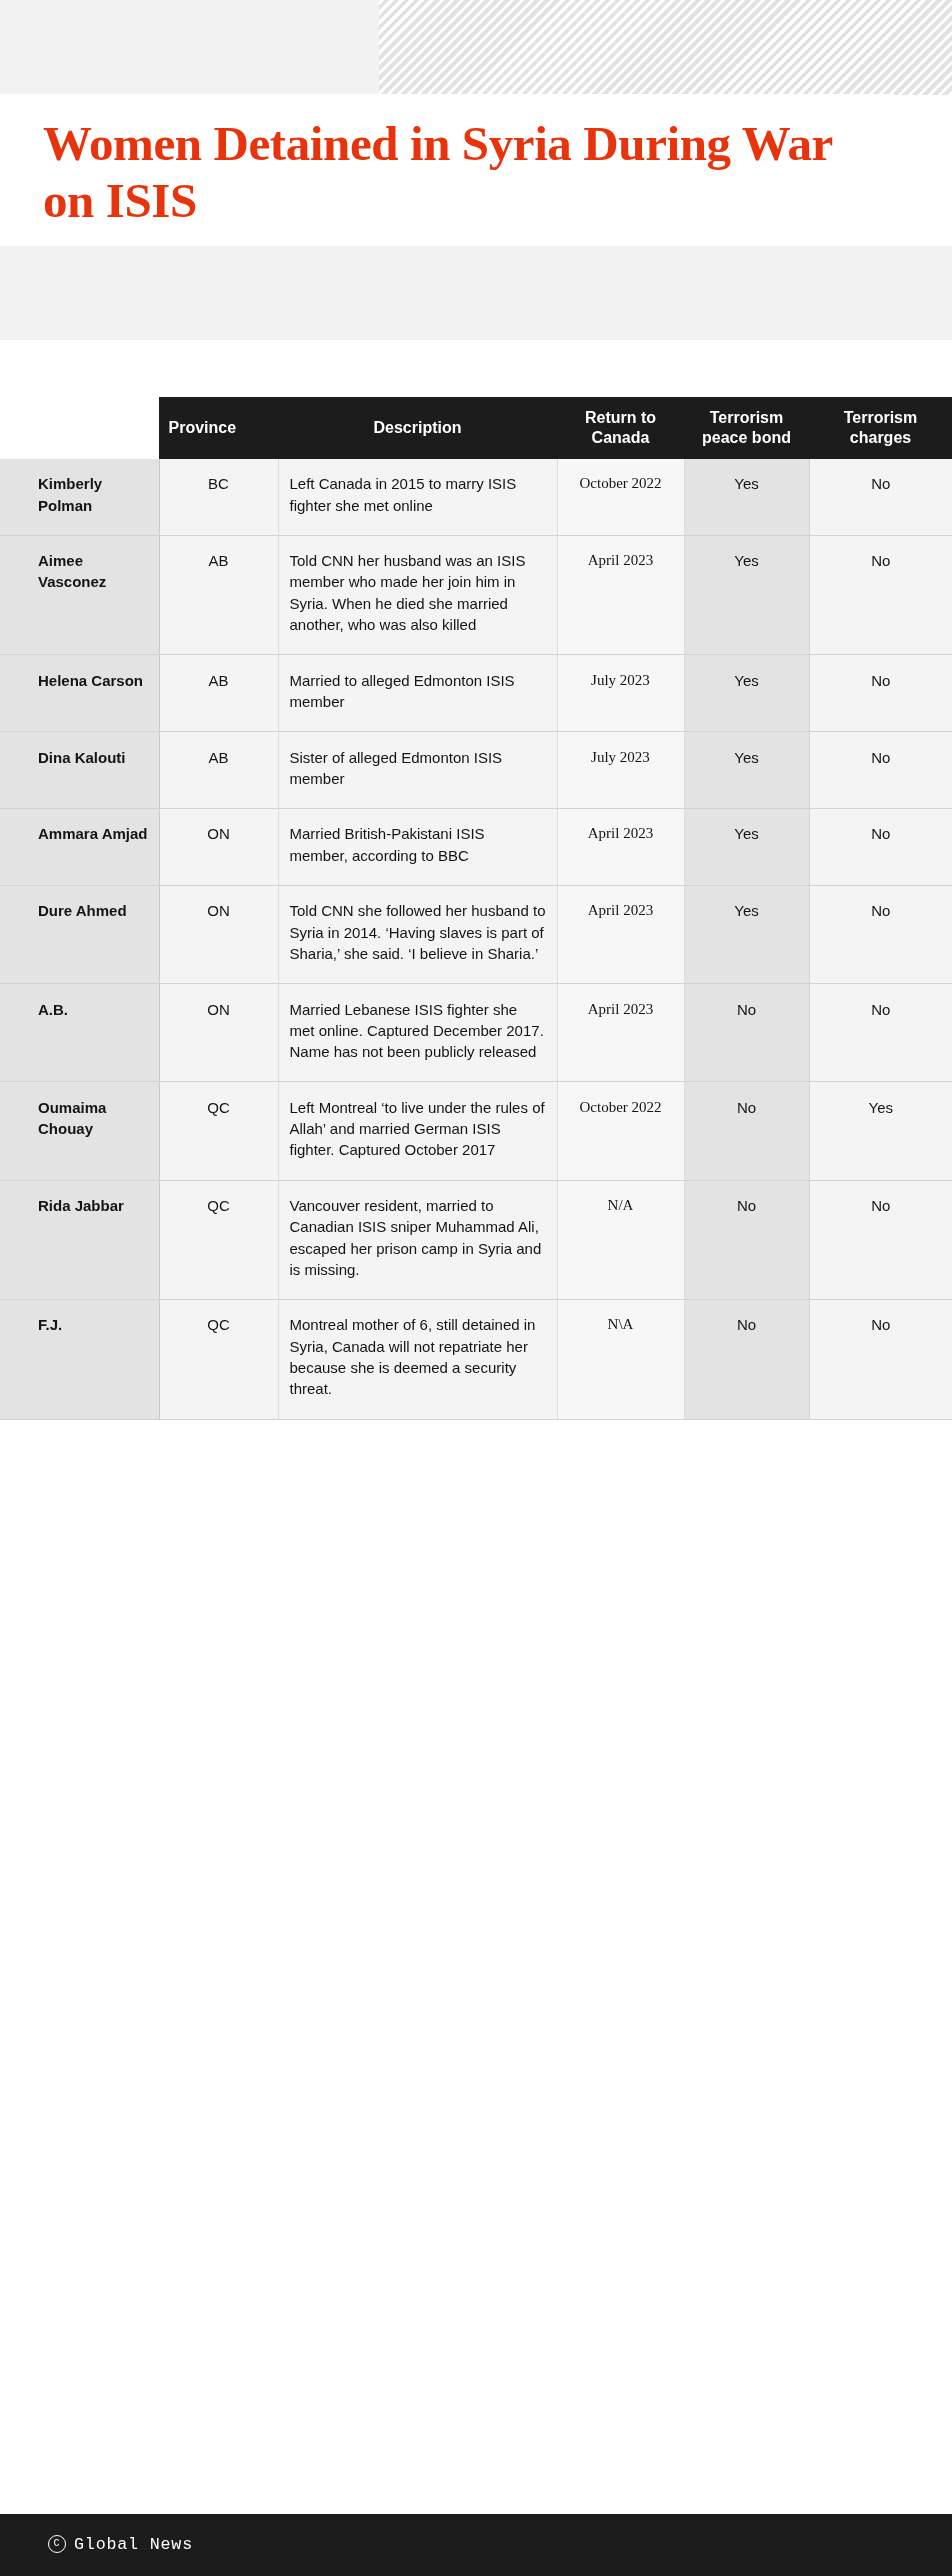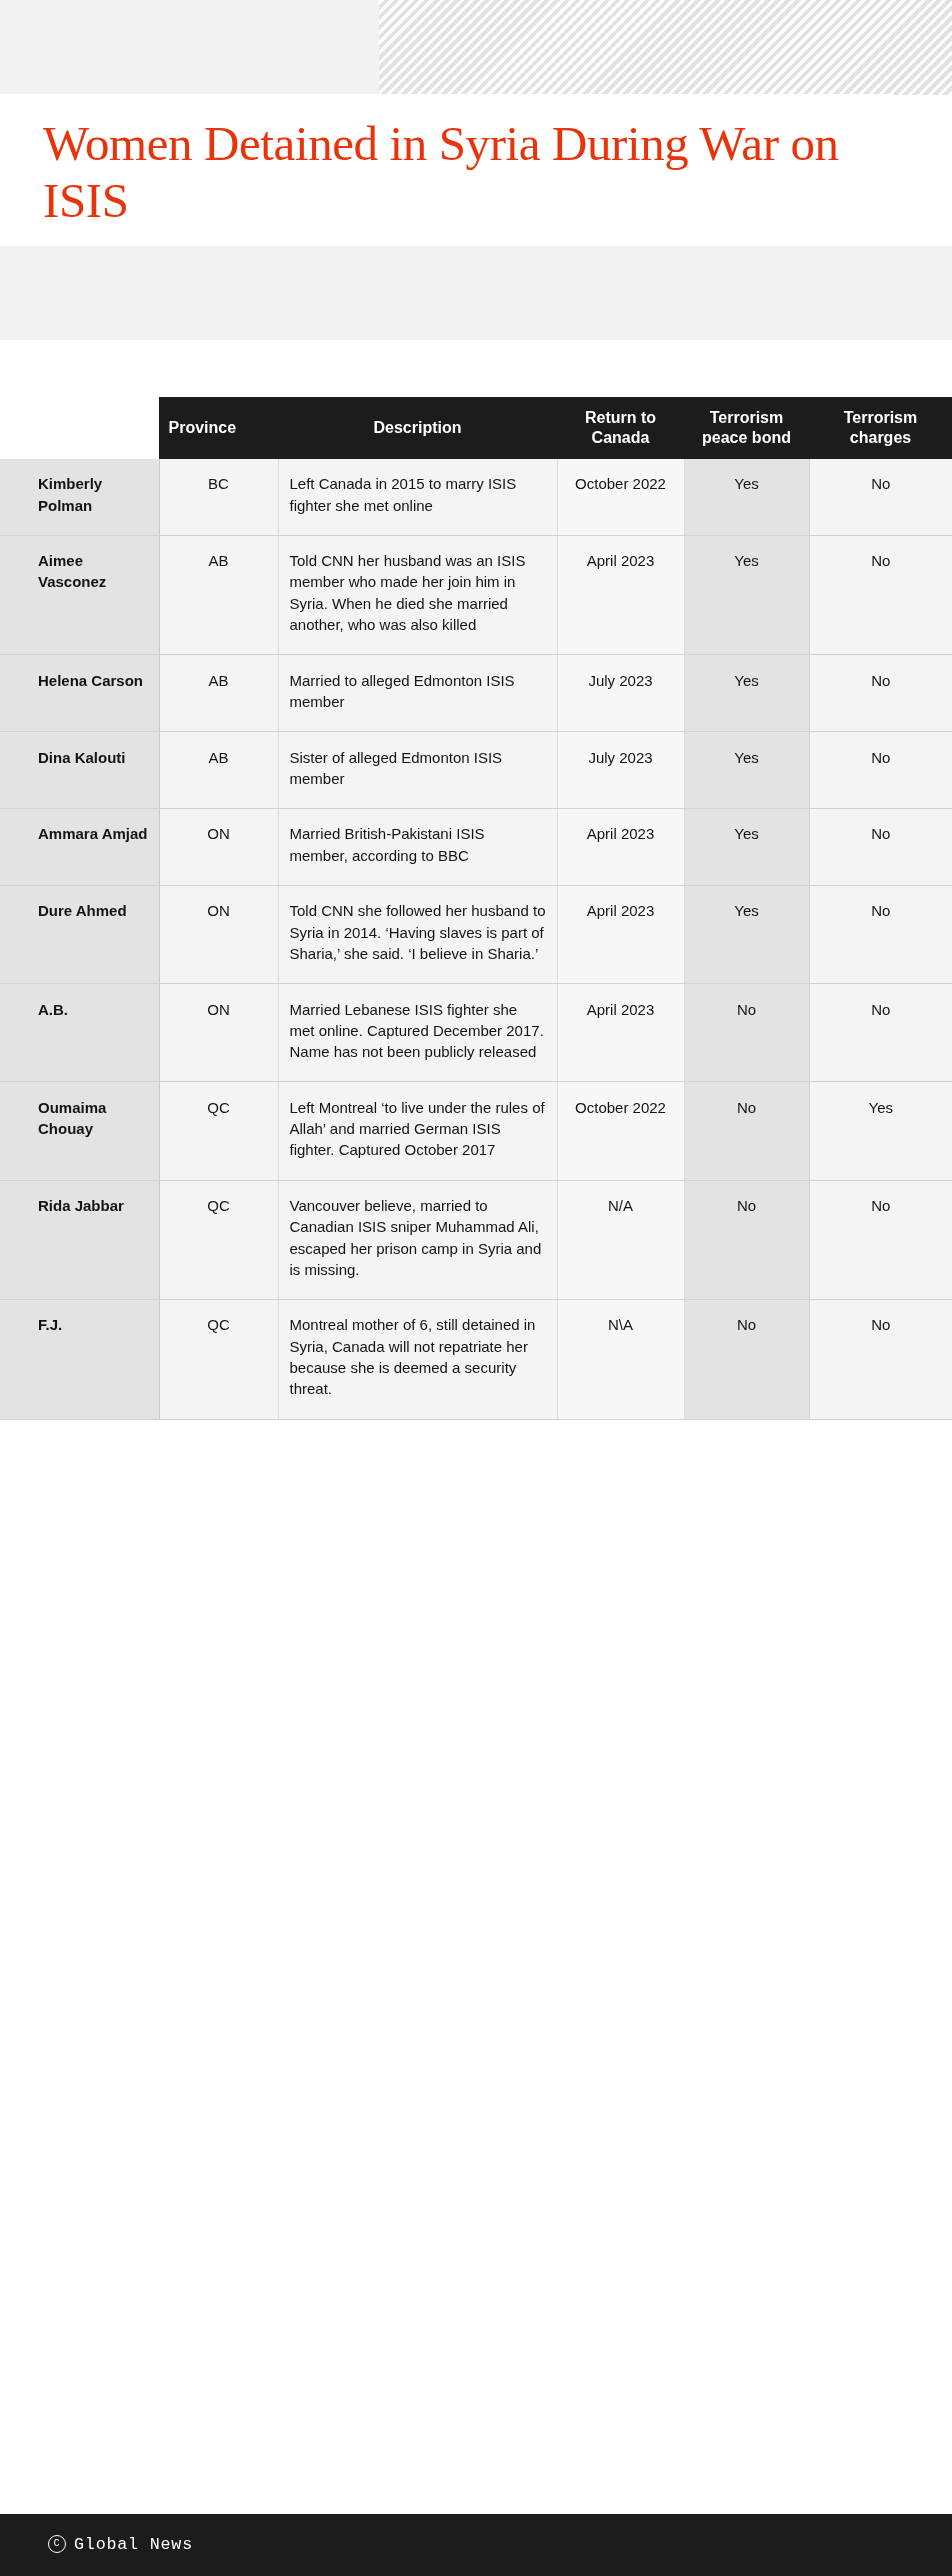--- a/index.html
+++ b/index.html
@@ -45,21 +45,21 @@
     height: 152px;
     background: #ffffff;
     z-index: 3;
   }
   .title-text {
     position: absolute;
     left: 43px;
     top: 20.6px;
     width: 825px;
     font-family: "Liberation Serif", serif;
-    font-weight: normal;
+    font-weight: bold;
     font-size: 49px;
     line-height: 1.18;
     color: #e8340c;
     letter-spacing: -0.4px;
   }
 
   
   .lower-band {
     position: absolute;
     top: 246px;
@@ -124,20 +124,21 @@
     border-right: 0.8px solid #dcdcdc;
   }
   tbody tr td.desc {
     background: #f4f4f4;
     border-right: 0.8px solid #dcdcdc;
   }
   tbody tr td.ret {
     background: #f7f7f7;
     text-align: center;
     border-right: 0.8px solid #dcdcdc;
+    font-family: Liberation Serif, serif;
   }
   tbody tr td.bond {
     background: #e3e3e3;
     text-align: center;
     border-right: 0.8px solid #d2d2d2;
   }
   tbody tr td.chg {
     background: #f4f4f4;
     text-align: center;
   }
@@ -269,21 +270,21 @@
         <td class="name">Oumaima Chouay</td>
         <td class="prov">QC</td>
         <td class="desc">Left Montreal ‘to live under the rules of Allah’ and married German ISIS fighter. Captured October 2017</td>
         <td class="ret">October 2022</td>
         <td class="bond">No</td>
         <td class="chg">Yes</td>
       </tr>
       <tr>
         <td class="name">Rida Jabbar</td>
         <td class="prov">QC</td>
-        <td class="desc">Vancouver believe, married to Canadian ISIS sniper Muhammad Ali, escaped her prison camp in Syria and is missing.</td>
+        <td class="desc">Vancouver resident, married to Canadian ISIS sniper Muhammad Ali, escaped her prison camp in Syria and is missing.</td>
         <td class="ret">N/A</td>
         <td class="bond">No</td>
         <td class="chg">No</td>
       </tr>
       <tr>
         <td class="name">F.J.</td>
         <td class="prov">QC</td>
         <td class="desc">Montreal mother of 6, still detained in Syria, Canada will not repatriate her because she is deemed a security threat.</td>
         <td class="ret">N\A</td>
         <td class="bond">No</td>

